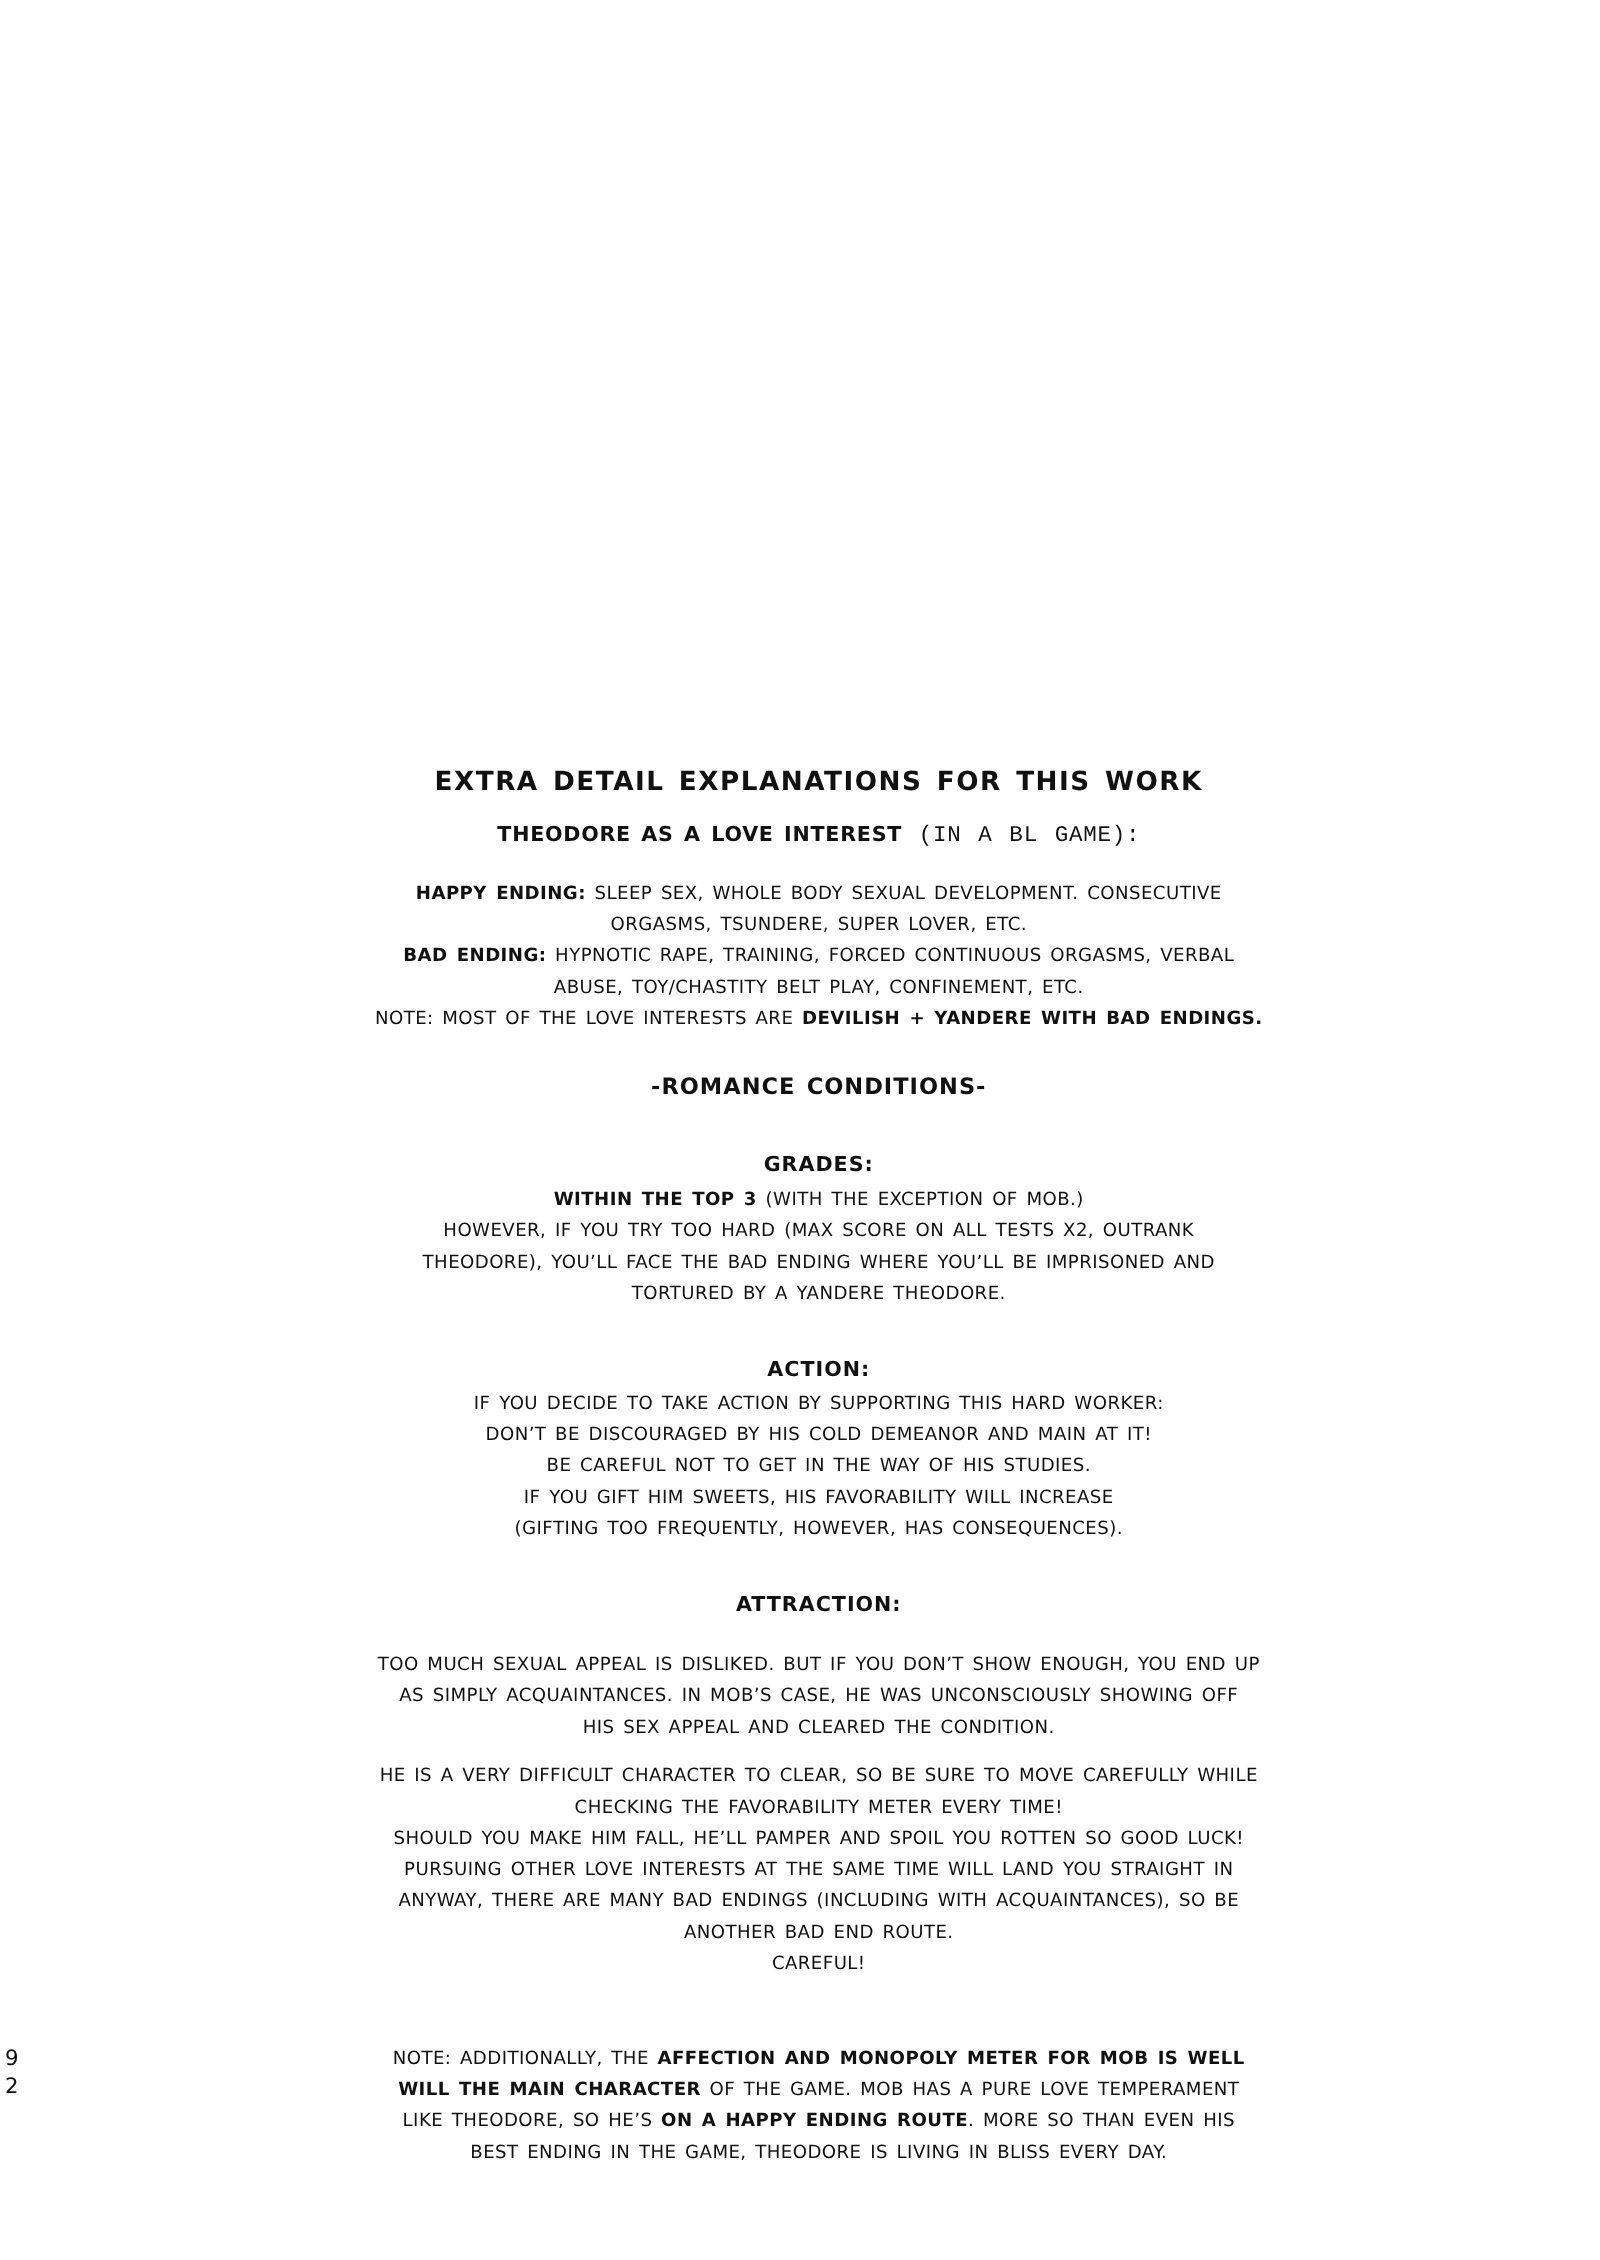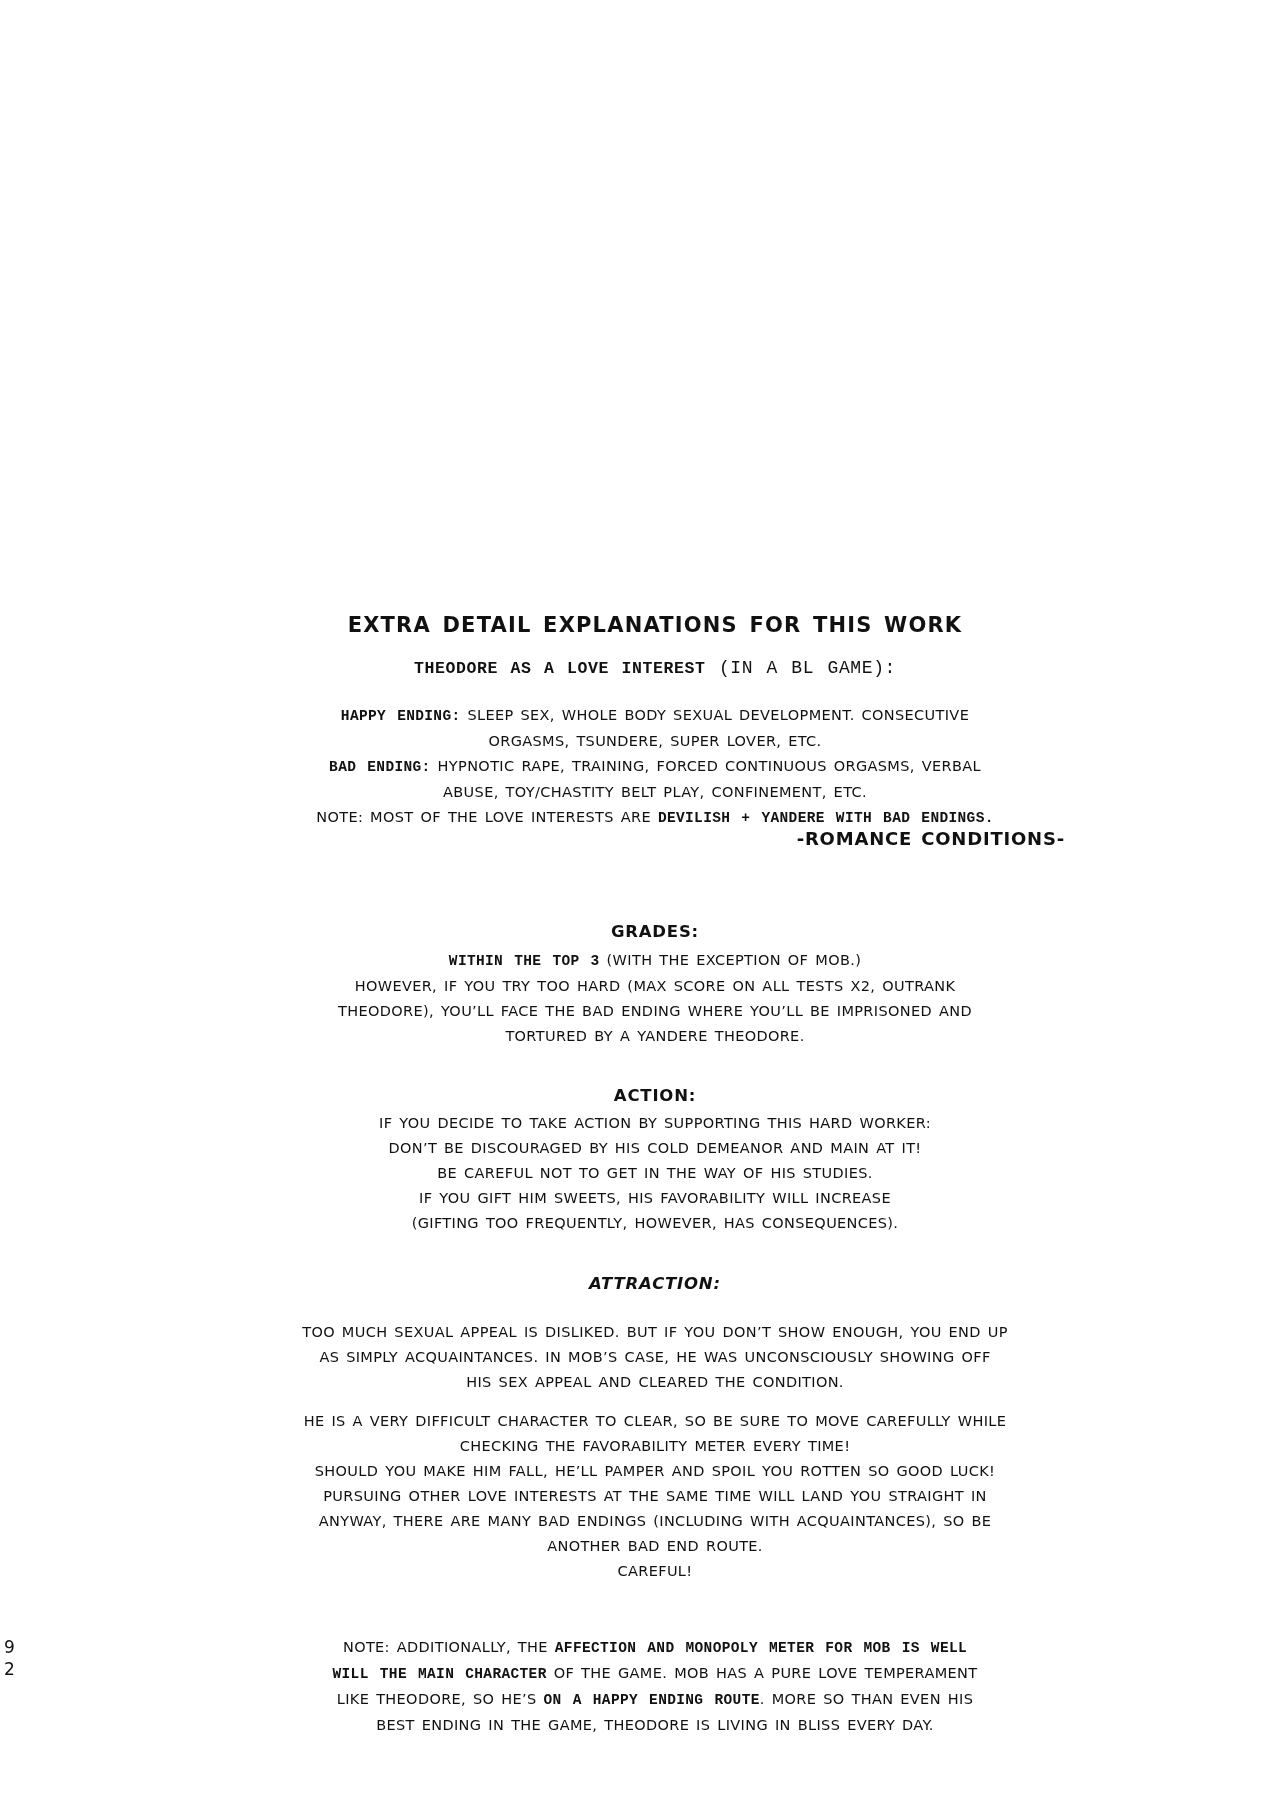--- a/index.html
+++ b/index.html
@@ -36,21 +36,21 @@
   }
   .subtitle .b { font-weight: bold; }
   .subtitle span:not(.b) { font-size: 18px; font-family: Liberation Mono, monospace; }
   .body-text {
     font-size: 14.5px;
     letter-spacing: 0.35px;
     word-spacing: 2px;
     line-height: 25px;
   }
   .body-text .line { white-space: nowrap; }
-  .b { font-weight: bold; font-family: Liberation Mono, monospace; }
+  .b { font-weight: bold; }
   .section-heading {
     font-size: 16.5px;
     font-weight: bold;
     letter-spacing: 0.8px;
     word-spacing: 2px;
     white-space: nowrap;
   }
   .page-number {
     position: absolute;
     left: 4px;
@@ -74,40 +74,40 @@
   </div>
 
 <div class="block body-text" style="top: 703px;">
     <div class="line"><span class="b">HAPPY ENDING:</span><span> SLEEP SEX, WHOLE BODY SEXUAL DEVELOPMENT. CONSECUTIVE</span></div>
     <div class="line"><span>ORGASMS, TSUNDERE, SUPER LOVER, ETC.</span></div>
     <div class="line"><span class="b">BAD ENDING:</span><span> HYPNOTIC RAPE, TRAINING, FORCED CONTINUOUS ORGASMS, VERBAL</span></div>
     <div class="line"><span>ABUSE, TOY/CHASTITY BELT PLAY, CONFINEMENT, ETC.</span></div>
     <div class="line"><span>NOTE: MOST OF THE LOVE INTERESTS ARE </span><span class="b">DEVILISH + YANDERE WITH BAD ENDINGS.</span></div>
   </div>
 
-<div class="block section-heading" style="top: 828px; font-size: 18px; text-align: right;">-ROMANCE CONDITIONS-</div>
+<div class="block section-heading" style="top: 859px; font-size: 18px;">-ROMANCE CONDITIONS-</div>
 
 <div class="block section-heading" style="top: 922px;">GRADES:</div>
 <div class="block body-text" style="top: 948px;">
     <div class="line"><span class="b">WITHIN THE TOP 3</span><span> (WITH THE EXCEPTION OF MOB.)</span></div>
     <div class="line"><span>HOWEVER, IF YOU TRY TOO HARD (MAX SCORE ON ALL TESTS X2, OUTRANK</span></div>
     <div class="line"><span>THEODORE), YOU’LL FACE THE BAD ENDING WHERE YOU’LL BE IMPRISONED AND</span></div>
     <div class="line"><span>TORTURED BY A YANDERE THEODORE.</span></div>
   </div>
 
 <div class="block section-heading" style="top: 1086px;">ACTION:</div>
 <div class="block body-text" style="top: 1111px;">
     <div class="line"><span>IF YOU DECIDE TO TAKE ACTION BY SUPPORTING THIS HARD WORKER:</span></div>
     <div class="line"><span>DON’T BE DISCOURAGED BY HIS COLD DEMEANOR AND MAIN AT IT!</span></div>
     <div class="line"><span>BE CAREFUL NOT TO GET IN THE WAY OF HIS STUDIES.</span></div>
     <div class="line"><span>IF YOU GIFT HIM SWEETS, HIS FAVORABILITY WILL INCREASE</span></div>
     <div class="line"><span>(GIFTING TOO FREQUENTLY, HOWEVER, HAS CONSEQUENCES).</span></div>
   </div>
 
-<div class="block section-heading" style="top: 1274px; font-style: italic;">ATTRACTION:</div>
+<div class="block section-heading" style="top: 1274px;">ATTRACTION:</div>
 <div class="block body-text" style="top: 1320px;">
     <div class="line"><span>TOO MUCH SEXUAL APPEAL IS DISLIKED. BUT IF YOU DON’T SHOW ENOUGH, YOU END UP</span></div>
     <div class="line"><span>AS SIMPLY ACQUAINTANCES. IN MOB’S CASE, HE WAS UNCONSCIOUSLY SHOWING OFF</span></div>
     <div class="line"><span>HIS SEX APPEAL AND CLEARED THE CONDITION.</span></div>
   </div>
 <div class="block body-text" style="top: 1409px;">
     <div class="line"><span>HE IS A VERY DIFFICULT CHARACTER TO CLEAR, SO BE SURE TO MOVE CAREFULLY WHILE</span></div>
     <div class="line"><span>CHECKING THE FAVORABILITY METER EVERY TIME!</span></div>
     <div class="line"><span>SHOULD YOU MAKE HIM FALL, HE’LL PAMPER AND SPOIL YOU ROTTEN SO GOOD LUCK!</span></div>
     <div class="line"><span>PURSUING OTHER LOVE INTERESTS AT THE SAME TIME WILL LAND YOU STRAIGHT IN</span></div>

